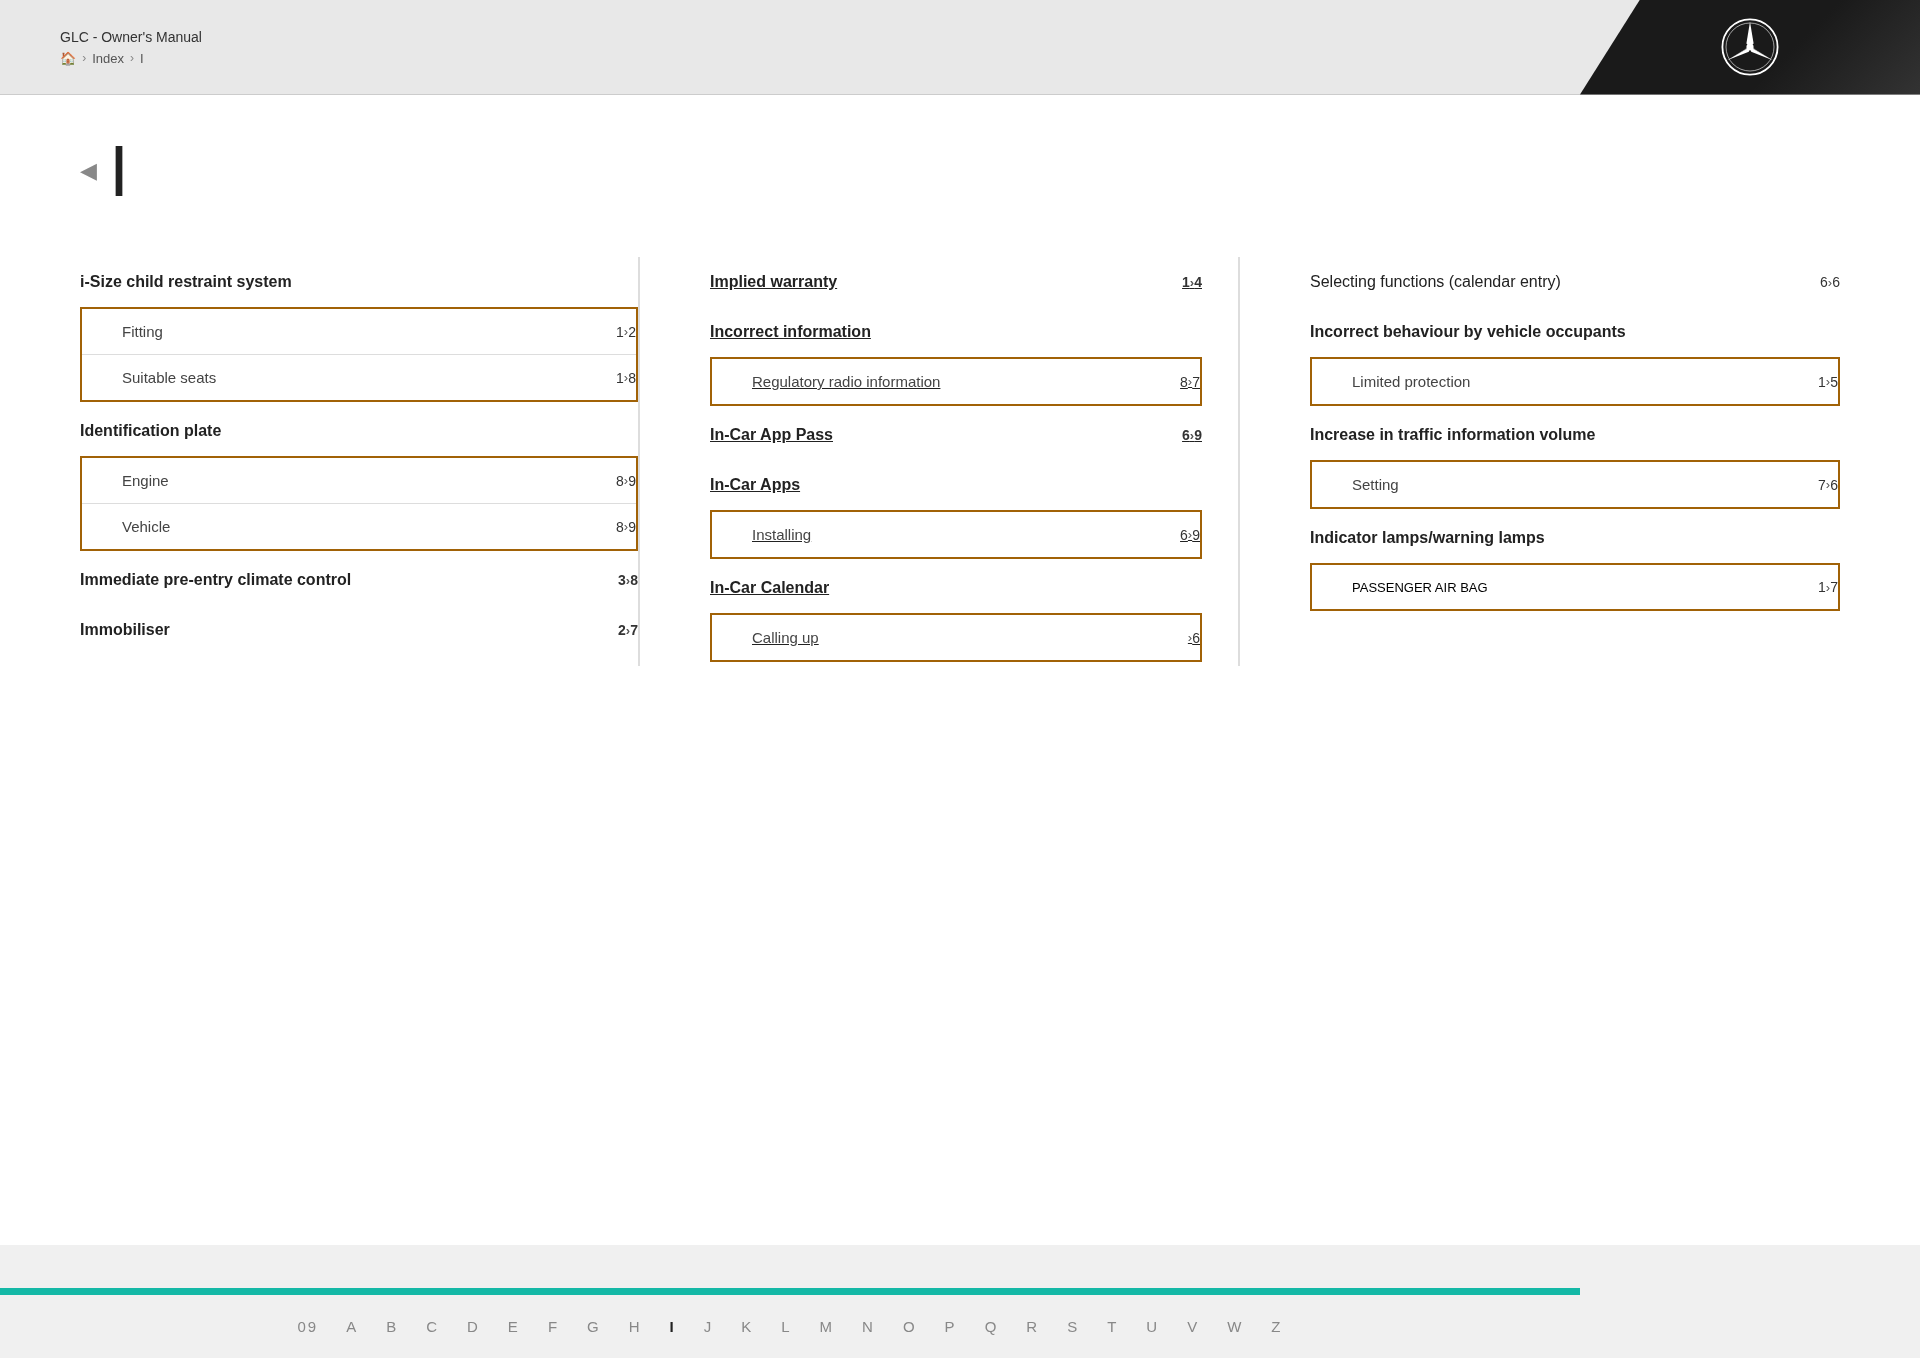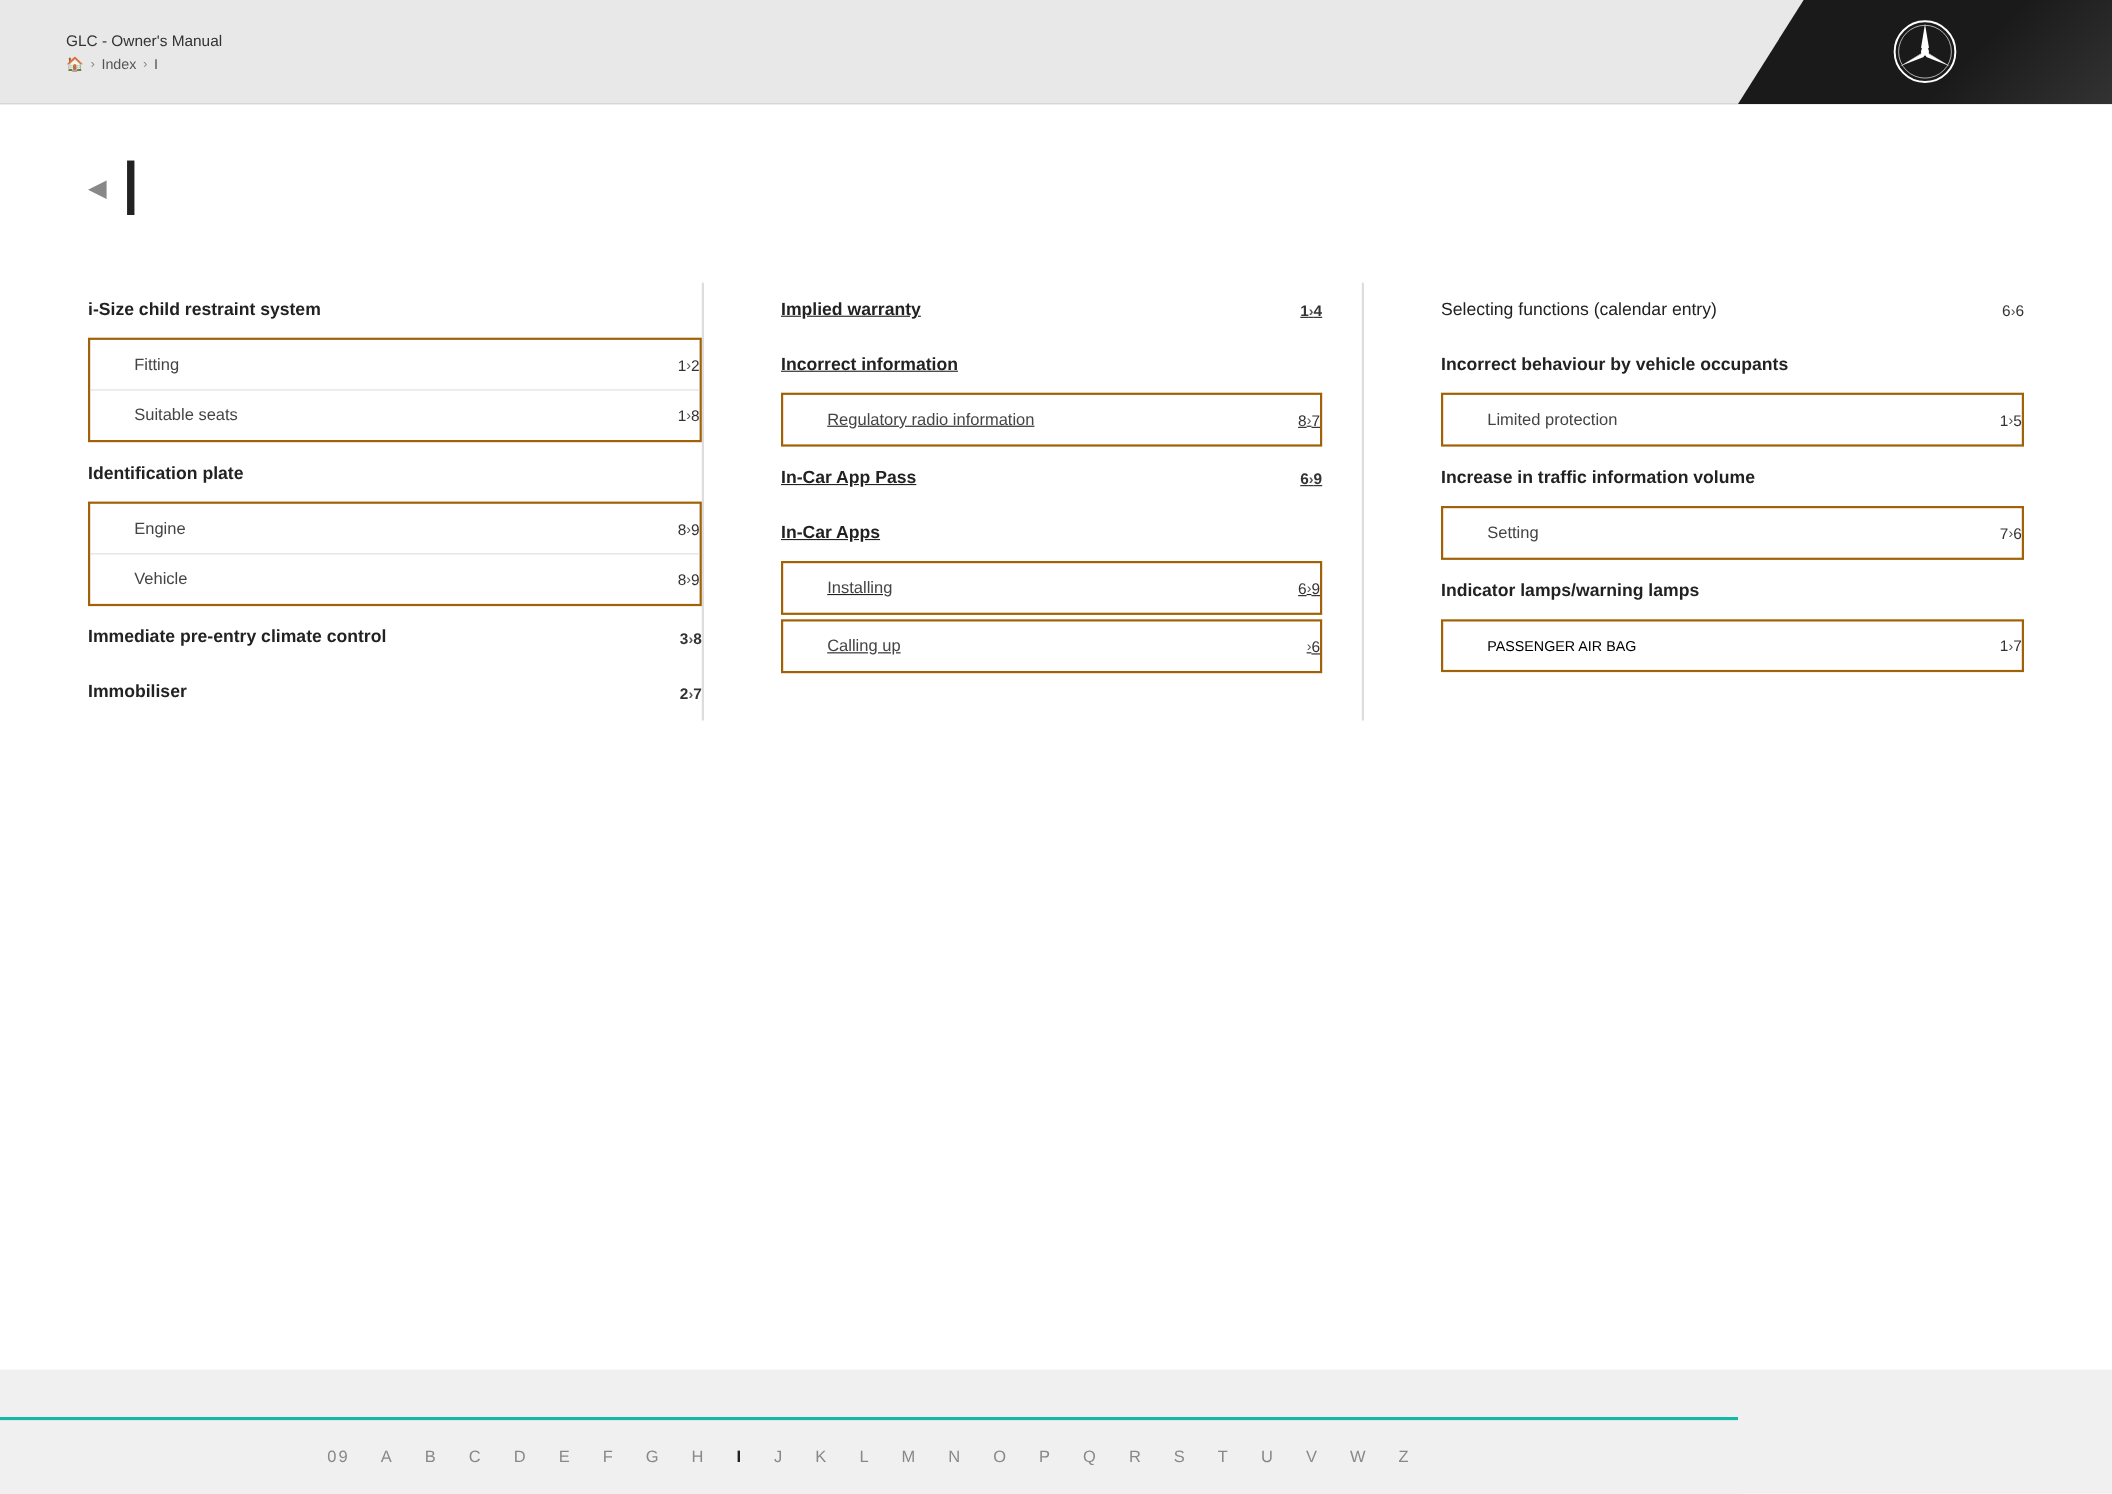--- a/index.html
+++ b/index.html
@@ -129,21 +129,21 @@
     }
 
     
     .alphabet-nav {
       background: #f0f0f0;
       height: 70px;
       display: flex;
       align-items: center;
       justify-content: center;
       gap: 28px;
-      border-top: 3px solid #14b8a6;
+      border-top: 7px solid #14b8a6;
       position: fixed;
       bottom: 0;
       width: 1580px;
     }
     .alpha-item {
       font-size: 15px;
       color: #888;
       cursor: pointer;
       font-weight: 300;
       letter-spacing: 2px;
@@ -304,20 +304,23 @@
         </div>
         <div class="subsection-wrapper">
           <div class="section-sub">
             <span>Installing</span>
             <span class="page-num">6<span class="page-num-arrow">›</span>9</span>
           </div>
         </div>
       </div>
 
       <div class="section-wrapper">
+        <div class="section-main">
+          <span>In-Car Calendar</span>
+        </div>
         <div class="subsection-wrapper">
           <div class="section-sub">
             <span>Calling up</span>
             <span class="page-num"><span class="page-num-arrow">›</span>6</span>
           </div>
         </div>
       </div>
 
     </div>
 

